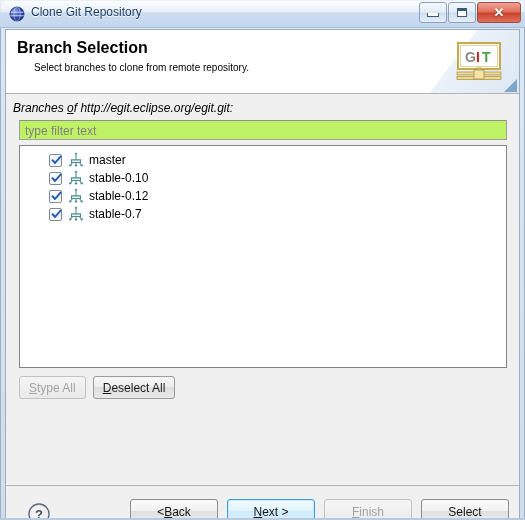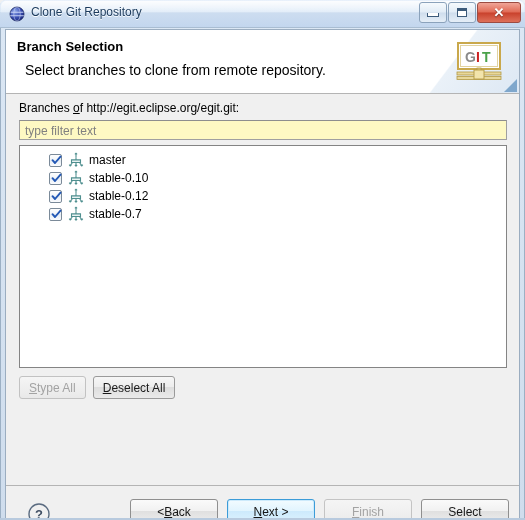--- a/index.html
+++ b/index.html
@@ -130,28 +130,28 @@
     width: 513px;
     height: 64px;
     background: #ffffff;
     border-bottom: 1px solid #b4b4b4;
     box-sizing: border-box;
     overflow: hidden;
   }
   .header-title {
     position: absolute;
     left: 11px; top: 9px;
-    font-size: 13px;
+    font-size: 16px;
     font-weight: bold;
     color: #000;
   }
   .header-desc {
     position: absolute;
-    left: 19px; top: 32px;
-    font-size: 14px;
+    left: 28px; top: 32px;
+    font-size: 10px;
     color: #000;
   }
   .header-corner {
     position: absolute;
     right: 0; top: 0;
     width: 120px; height: 64px;
     background: linear-gradient(127deg, #ffffff 0%, #ffffff 46%, #eaf1f8 47%, #dde8f4 100%);
   }
   .corner-tri {
     position: absolute;
@@ -168,35 +168,36 @@
 
   
   .body-area {
     position: absolute;
     left: 0; top: 64px;
     width: 513px;
     height: 424px;
   }
   .branches-label {
     position: absolute;
-    left: 13px; top: 7px;
+    left: 7px; top: 7px;
     font-size: 12px;
     color: #000;
     white-space: nowrap;
+    font-style: italic;
   }
   .mnem { text-decoration: underline; }
 
   .filter-box {
     position: absolute;
     left: 13px; top: 26px;
     width: 488px; height: 20px;
     box-sizing: border-box;
     border: 1px solid #a0a0a0;
     border-top-color: #8e8e8e;
-    background: #fef9c3;
+    background: #bef264;
   }
   .filter-text {
     position: absolute;
     left: 5px; top: 3px;
     font-size: 12px;
     color: #808080;
   }
 
   .listbox {
     position: absolute;

